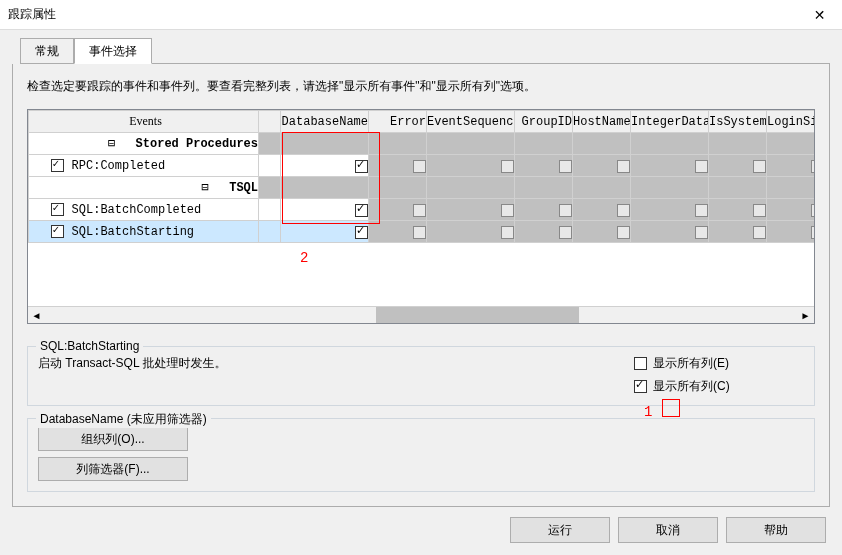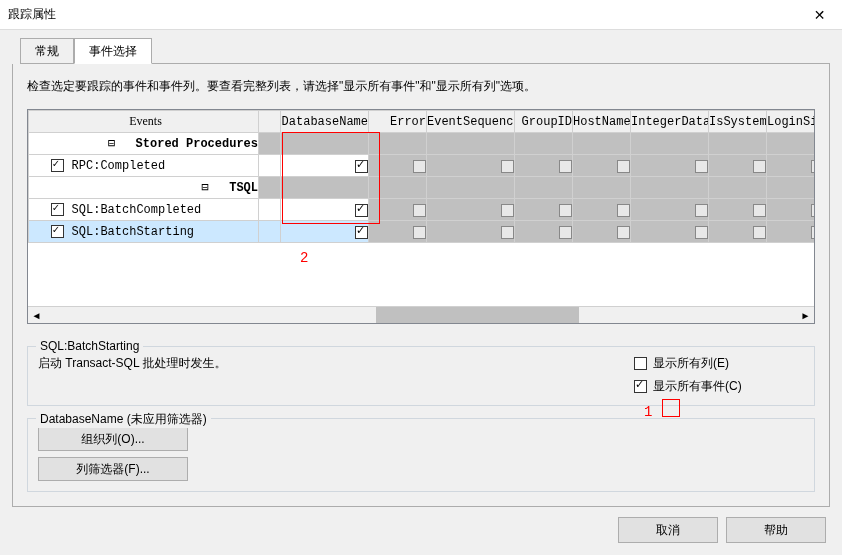--- a/index.html
+++ b/index.html
@@ -187,38 +187,39 @@
       <span class="legend">SQL:BatchStarting</span>
       <div class="fs-row">
         <div class="fs-desc">启动 Transact-SQL 批处理时发生。</div>
         <div class="fs-side">
           <label class="chk-row">
             <span class="chk"></span>
             <span>显示所有列(E)</span>
           </label>
           <label class="chk-row">
             <span class="chk checked"></span>
-            <span>显示所有事件(C)</span>
+            <span>显示所有列(C)</span>
           </label>
         </div>
       </div>
     </div>
 
     <div class="fieldset">
       <span class="legend">DatabaseName (未应用筛选器)</span>
       <div class="fs-row">
         <div class="fs-side">
           <button class="btn">组织列(O)...</button>
           <button class="btn">列筛选器(F)...</button>
         </div>
       </div>
     </div>
 
   </div>
 
   <div class="btn-row">
+    <button class="btn-main">运行</button>
     <button class="btn-main">取消</button>
     <button class="btn-main">帮助</button>
   </div>
 </div>
 
 <div class="red-box-2"></div>
 <div class="red-label" style="left:644px; top:404px;">1</div>
 
 </body></html>

